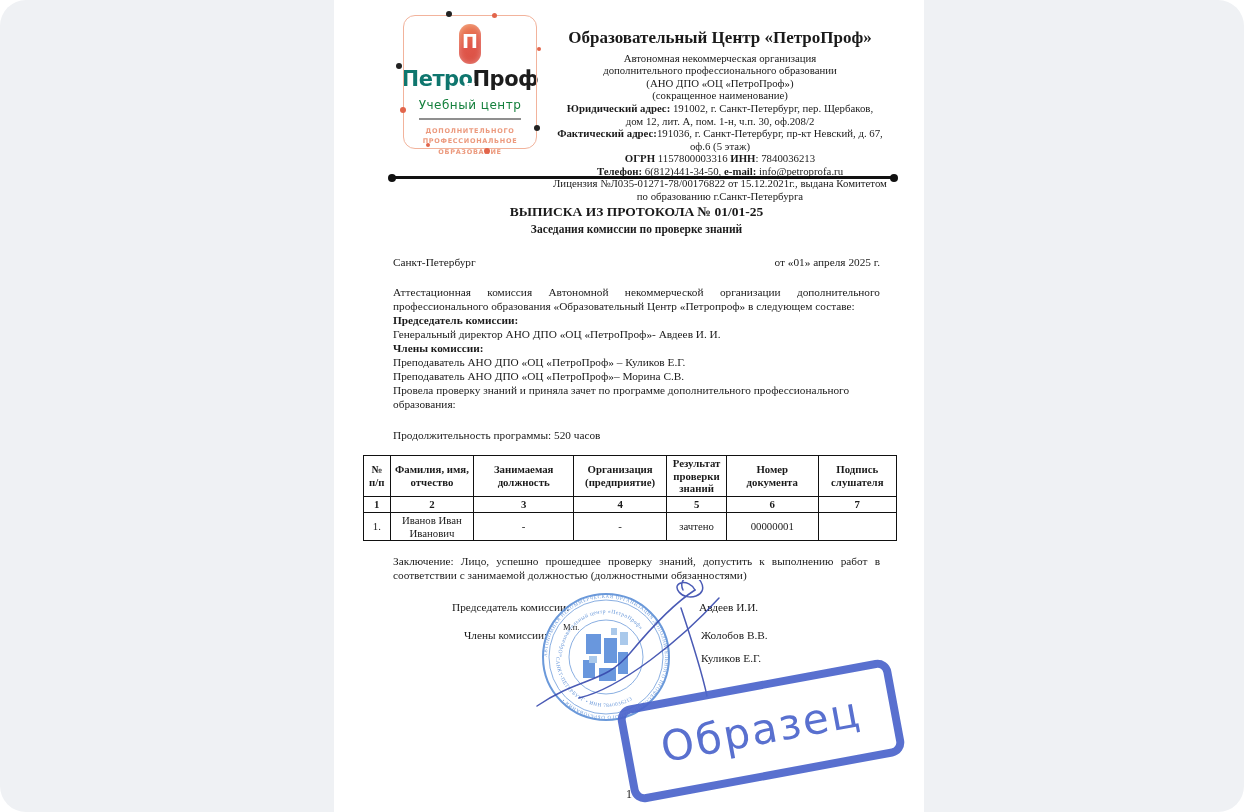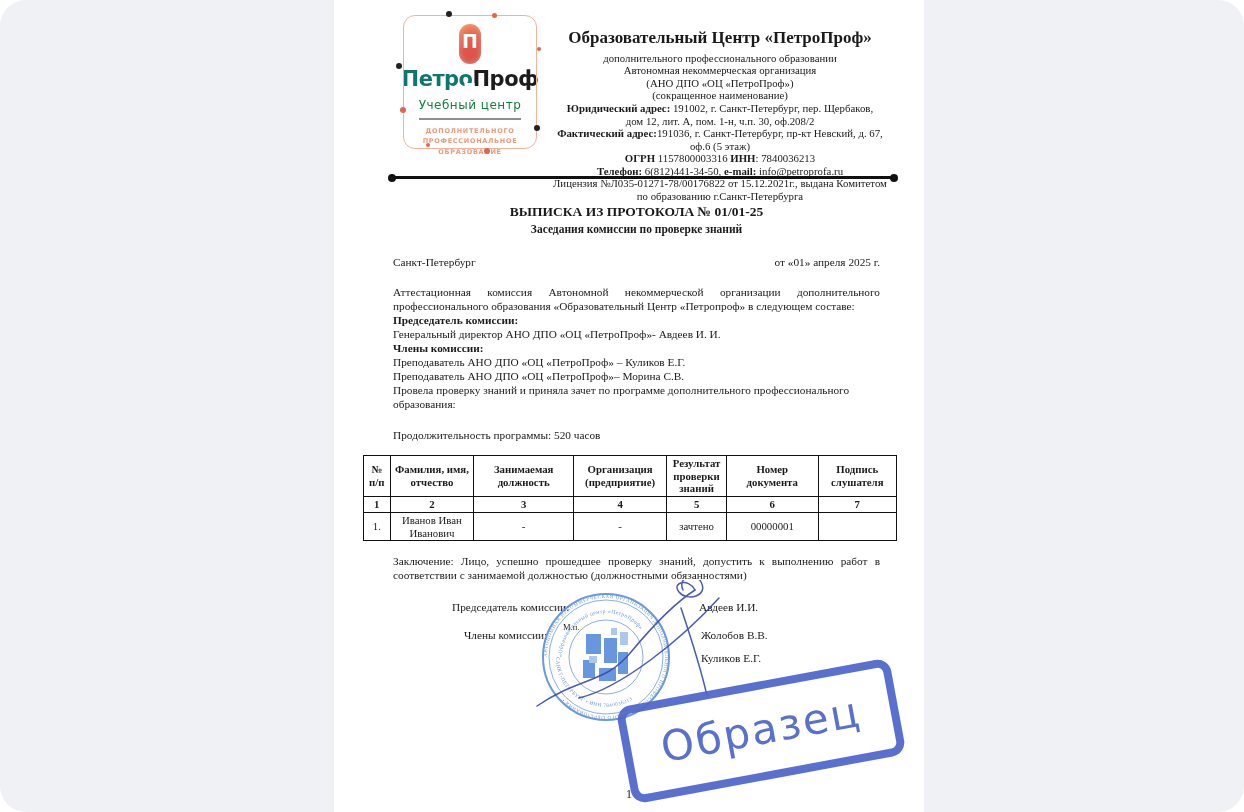--- a/index.html
+++ b/index.html
@@ -75,22 +75,22 @@
         <span class="dot o" style="left:28px;top:132px;width:4px;height:4px;"></span>
         <div class="logo-icon"><span class="p1">П</span><span class="p2">п</span></div>
         <div class="logo-name"><span class="a">Петро</span><span class="b">Проф</span></div>
         <div class="logo-sub">Учебный центр</div>
         <div class="logo-line"></div>
         <div class="logo-tag"><span>ДОПОЛНИТЕЛЬНОГО</span><br><span>ПРОФЕССИОНАЛЬНОЕ ОБРАЗОВАНИЕ</span></div>
       </div>
 
       <div class="org-info">
         <div class="org-title">Образовательный Центр «ПетроПроф»</div>
+        <div>Автономная некоммерческая организация</div>
         <div>дополнительного профессионального образовании</div>
-        <div>Автономная некоммерческая организация</div>
         <div>(АНО ДПО «ОЦ «ПетроПроф»)</div>
         <div>(сокращенное наименование)</div>
         <div><b>Юридический адрес:</b> <span>191002, г. Санкт-Петербург, пер. Щербаков,</span></div>
         <div>дом 12, лит. А, пом. 1-н, ч.п. 30, оф.208/2</div>
         <div><b>Фактический адрес:</b><span>191036, г. Санкт-Петербург, пр-кт Невский, д. 67,</span></div>
         <div>оф.6 (5 этаж)</div>
         <div><b>ОГРН</b> <span>1157800003316</span> <b>ИНН</b><span>: 7840036213</span></div>
         <div><b>Телефон:</b> <span>6(812)441-34-50,</span> <b>e-mail:</b> <span>info@petroprofa.ru</span></div>
         <div>Лицензия №Л035-01271-78/00176822 от 15.12.2021г., выдана Комитетом</div>
         <div>по образованию г.Санкт-Петербурга</div>

